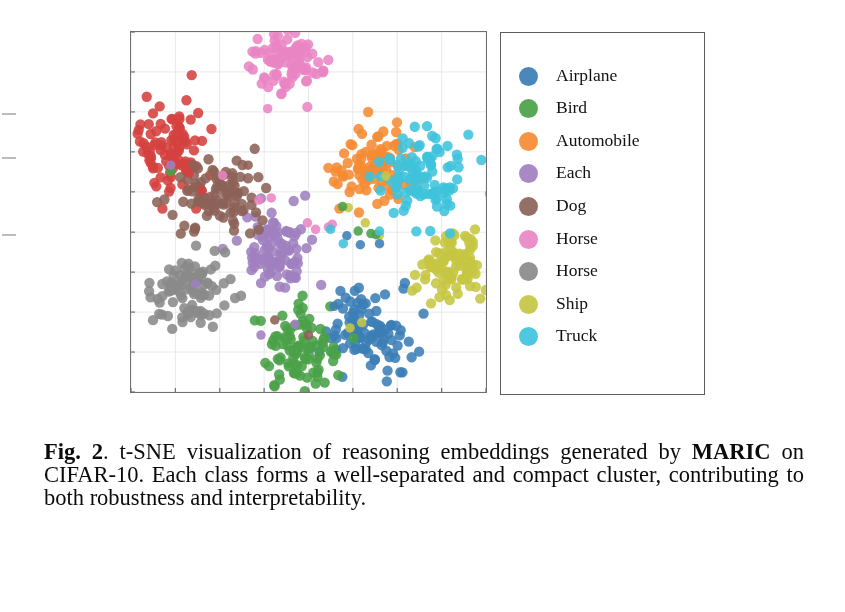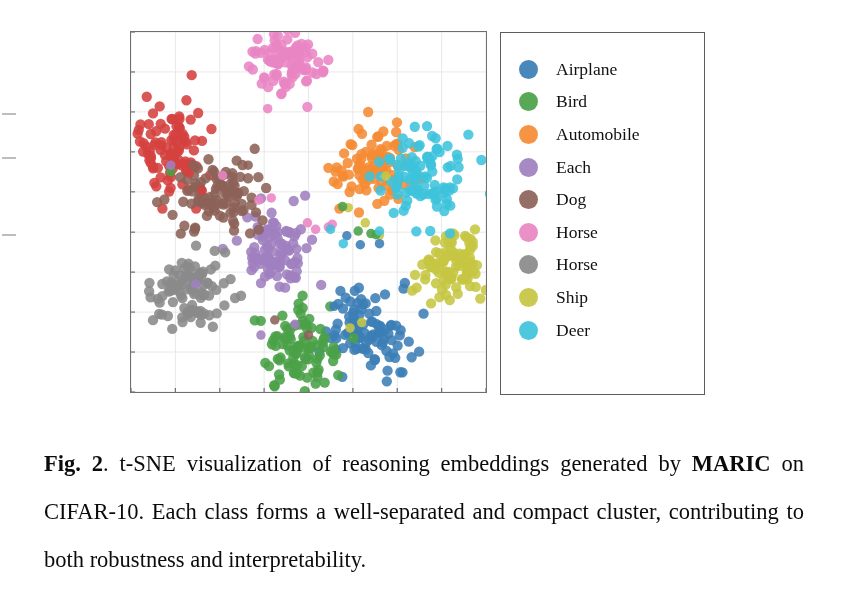--- a/index.html
+++ b/index.html
@@ -51,21 +51,21 @@
     top: 32px;
     width: 205px;
     height: 363px;
     border: 1.4px solid #5c5c5c;
     background: #ffffff;
     box-sizing: border-box;
     padding: 20px 0 0 18px;
   }
   .legend-row {
     display: flex;
-    align-items: center;
+    align-items: flex-end;
     height: 32.6px;
   }
   .legend-swatch {
     width: 19px;
     height: 19px;
     border-radius: 50%;
     flex: 0 0 auto;
     opacity: 0.92;
   }
   .legend-label {
@@ -76,21 +76,21 @@
     white-space: nowrap;
   }
 
   
   #caption {
     position: absolute;
     left: 44px;
     top: 440px;
     width: 760px;
     font-size: 22.5px;
-    line-height: 48px;
+    line-height: 23px;
     color: #0b0b0b;
     text-align: justify;
     font-family: "Liberation Serif", "DejaVu Serif", serif;
   }
   #caption .b { font-weight: bold; }
 
   
   .edge-frag {
     position: absolute;
     left: 2px;
@@ -1173,21 +1173,21 @@
       <div class="legend-row">
         <span class="legend-swatch" style="background: rgb(138, 138, 138);"></span>
         <span class="legend-label">Horse</span>
       </div>
       <div class="legend-row">
         <span class="legend-swatch" style="background: rgb(198, 198, 67);"></span>
         <span class="legend-label">Ship</span>
       </div>
       <div class="legend-row">
         <span class="legend-swatch" style="background: rgb(62, 195, 220);"></span>
-        <span class="legend-label">Deer</span>
+        <span class="legend-label">Truck</span>
       </div>
     </div>
 
 </div>
 
 <div id="caption">
   <span class="b">Fig. 2</span><span>.</span><span>  t-SNE visualization of reasoning embeddings generated by </span><span class="b">MARIC</span><span> on CIFAR-10. Each class forms a well-separated and compact cluster, contributing to both robustness and interpretability.</span>
 </div>
 
 <div class="edge-frag" style="top:113px;"></div>

